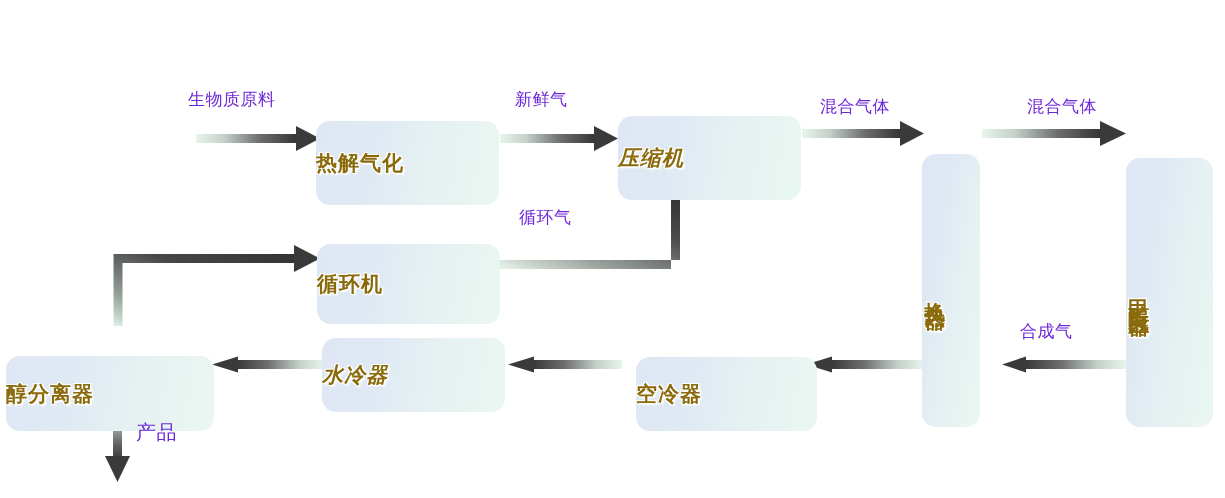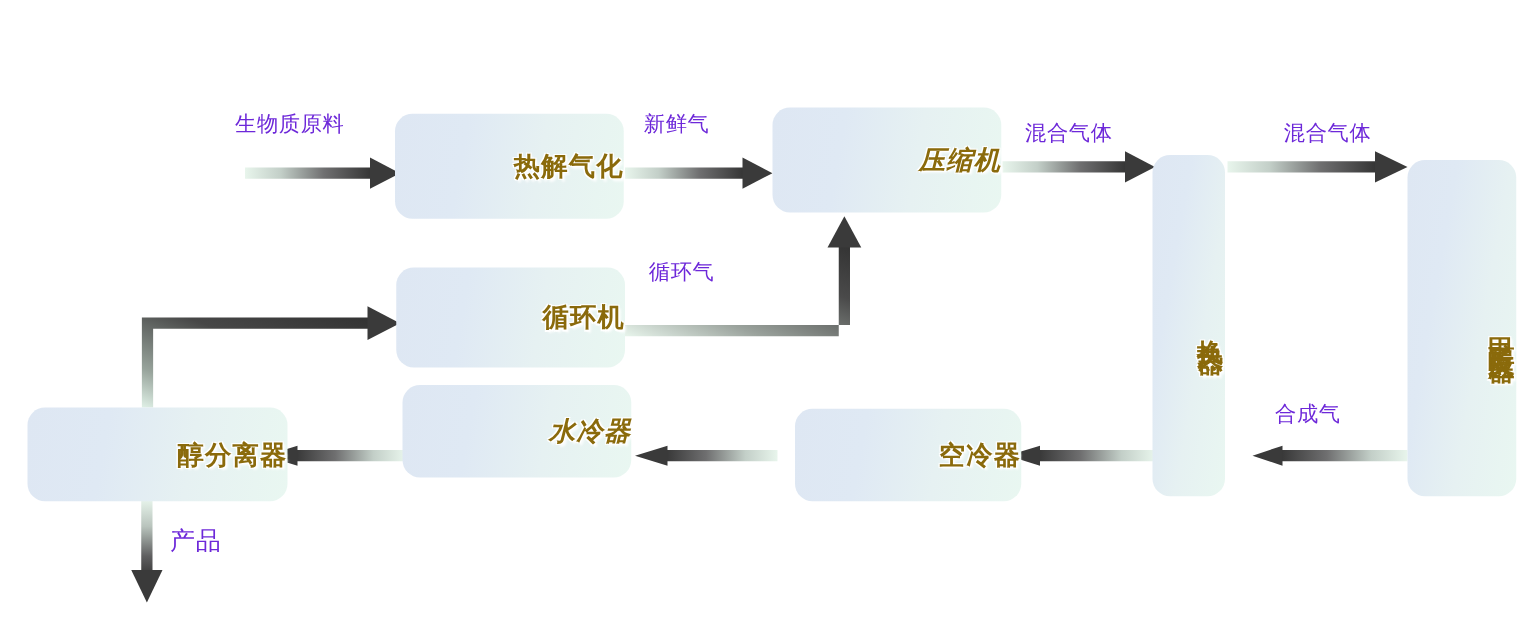--- a/index.html
+++ b/index.html
@@ -7,22 +7,23 @@
     position:relative;
     width:1225px;height:498px;
     background:#ffffff;
     overflow:hidden;
     font-family:"Liberation Serif","DejaVu Serif",serif;
   }
   .node{
     position:absolute;
     border-radius:14px;
     background:linear-gradient(100deg,#dee7f3 0%,#dfe9f4 30%,#e6f1f2 62%,#e9f7f1 100%);
-    display:flex;align-items:center;justify-content:flex-end;
+    display:flex;align-items:center;justify-content:flex-start;
     box-sizing:border-box;
+    margin-top:30px;
   }
   .node .label{
     color:#8a6a0b;
     font-family:"DejaVu Sans","Liberation Sans",sans-serif;
     font-weight:bold;
     font-size:21px;
     letter-spacing:1px;
     text-shadow:
        1px 1px 0 #ffffff, -1px -1px 0 #ffffff,
        1px -1px 0 #ffffff, -1px 1px 0 #ffffff,
@@ -163,21 +164,21 @@
   </div>
 
   <div class="node" style="left:636px;top:327px;width:181px;height:74px;">
     <span class="label">空冷器</span>
   </div>
 
   <div class="node" style="left:322px;top:308px;width:183px;height:74px;font-style:italic;">
     <span class="label">水冷器</span>
   </div>
 
-  <div class="node" style="left:22px;top:326px;width:208px;height:75px;">
+  <div class="node" style="left:6px;top:326px;width:208px;height:75px;">
     <span class="label">醇分离器</span>
   </div>
 
   <span class="edge-label" style="left:188px;top:88px;">生物质原料</span>
 
   <span class="edge-label" style="left:515px;top:88px;">新鲜气</span>
 
   <span class="edge-label" style="left:820px;top:95px;">混合气体</span>
 
   <span class="edge-label" style="left:1027px;top:95px;">混合气体</span>

